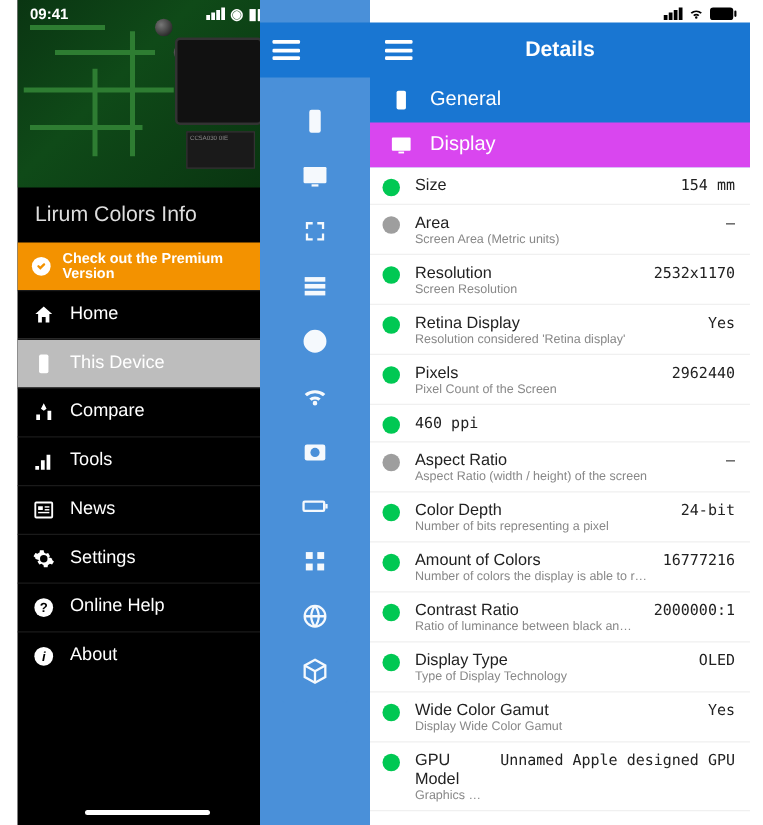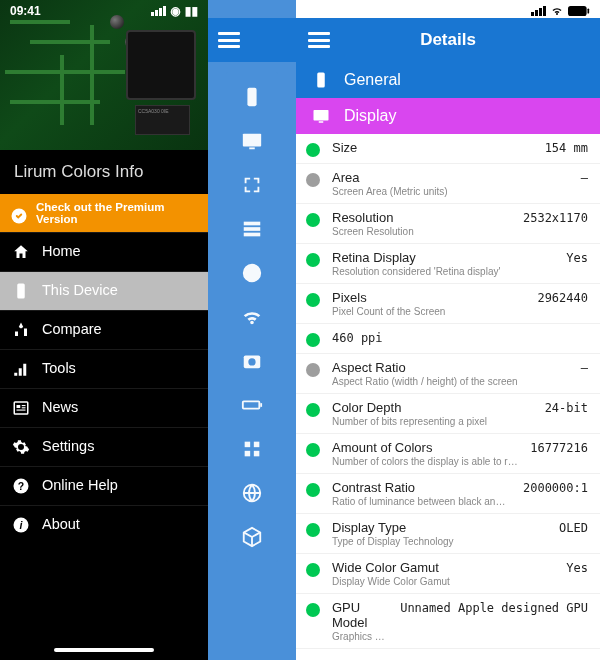--- a/index.html
+++ b/index.html
@@ -1,17 +1,17 @@
 <!DOCTYPE html>
 <html><head>
 <meta charset="utf-8">
 <style>
   * { margin: 0; padding: 0; box-sizing: border-box; font-family: -apple-system, "Helvetica Neue", Arial, sans-serif; }
   body { width: 610px; height: 660px; overflow: hidden; background: #fff; position: relative; }
-  .container { display: flex; width: 610px; height: 588px; }
+  .container { display: flex; width: 610px; height: 588px; padding-left: 14px; }
 
   
   .left { width: 208px; height: 660px; background: #000; color: #fff; position: relative; overflow: hidden; }
   .header-img { width: 100%; height: 150px; position: relative; background: linear-gradient(135deg,#0a3512 0%, #0f4a18 40%, #093310 100%); overflow: hidden; }
   
   .trace { position:absolute; background:#2e7d32; }
   .trace.t1 { left:10px; top:20px; width:60px; height:4px; }
   .trace.t2 { left:30px; top:40px; width:80px; height:4px; }
   .trace.t3 { left:5px; top:70px; width:120px; height:4px; }
   .trace.t4 { left:10px; top:100px; width:90px; height:4px; }
@@ -19,21 +19,21 @@
   .trace.t6 { left:90px; top:25px; width:4px; height:100px; }
   .chip { position:absolute; right:12px; top:30px; width:70px; height:70px; background:#111; border:2px solid #333; border-radius:4px; }
   .chip2 { position:absolute; right:18px; top:105px; width:55px; height:30px; background:#1a1a1a; border:1px solid #333; font-size:5px; color:#888; padding:2px; }
   .capacitor { position:absolute; width:14px; height:14px; border-radius:50%; background:radial-gradient(circle at 35% 35%, #777, #111); }
   .cap1{ left:110px; top:15px;} .cap2{ left:125px; top:35px;}
 
   .status-left { position:absolute; top:4px; left:0; width:100%; color:#fff; font-size:12px; font-weight:600; display:flex; justify-content:space-between; padding:0 10px; align-items:center; }
   .status-right-icons { display:flex; gap:4px; align-items:center; }
 
   .app-title { padding: 12px 14px; font-size: 17px; font-weight: 300; color:#ddd; }
-  .promo { background:#f39200; padding:7px 10px; display:flex; align-items:flex-end; gap:8px; font-size:11.5px; font-weight:600; color:#fff; }
+  .promo { background:#f39200; padding:7px 10px; display:flex; align-items:center; gap:8px; font-size:11.5px; font-weight:600; color:#fff; }
   .menu-item { padding:10px 12px; display:flex; gap:12px; font-size:14.5px; color:#fff; border-top:1px solid #1a1a1a; }
   .menu-item.active { background:#bdbdbd; color:#fff; }
   .menu-icon { width:18px; height:18px; display:flex; align-items:center; justify-content:center; }
   .menu-icon svg { width:18px; height:18px; fill:#fff; }
   .menu-item.active .menu-icon svg { fill:#fff; }
   .home-indicator { position:absolute; bottom:8px; left:50%; transform:translateX(-50%); width:100px; height:4px; border-radius:3px; background:#fff; }
 
   
   .middle { position:absolute; left:208px; top:0; width:150px; height:660px; background:#4a90d9; overflow:hidden; }
   .status-mid { height:18px; display:flex; justify-content:space-between; padding:3px 8px 0 8px; color:#000; font-size:12px; font-weight:600; }

